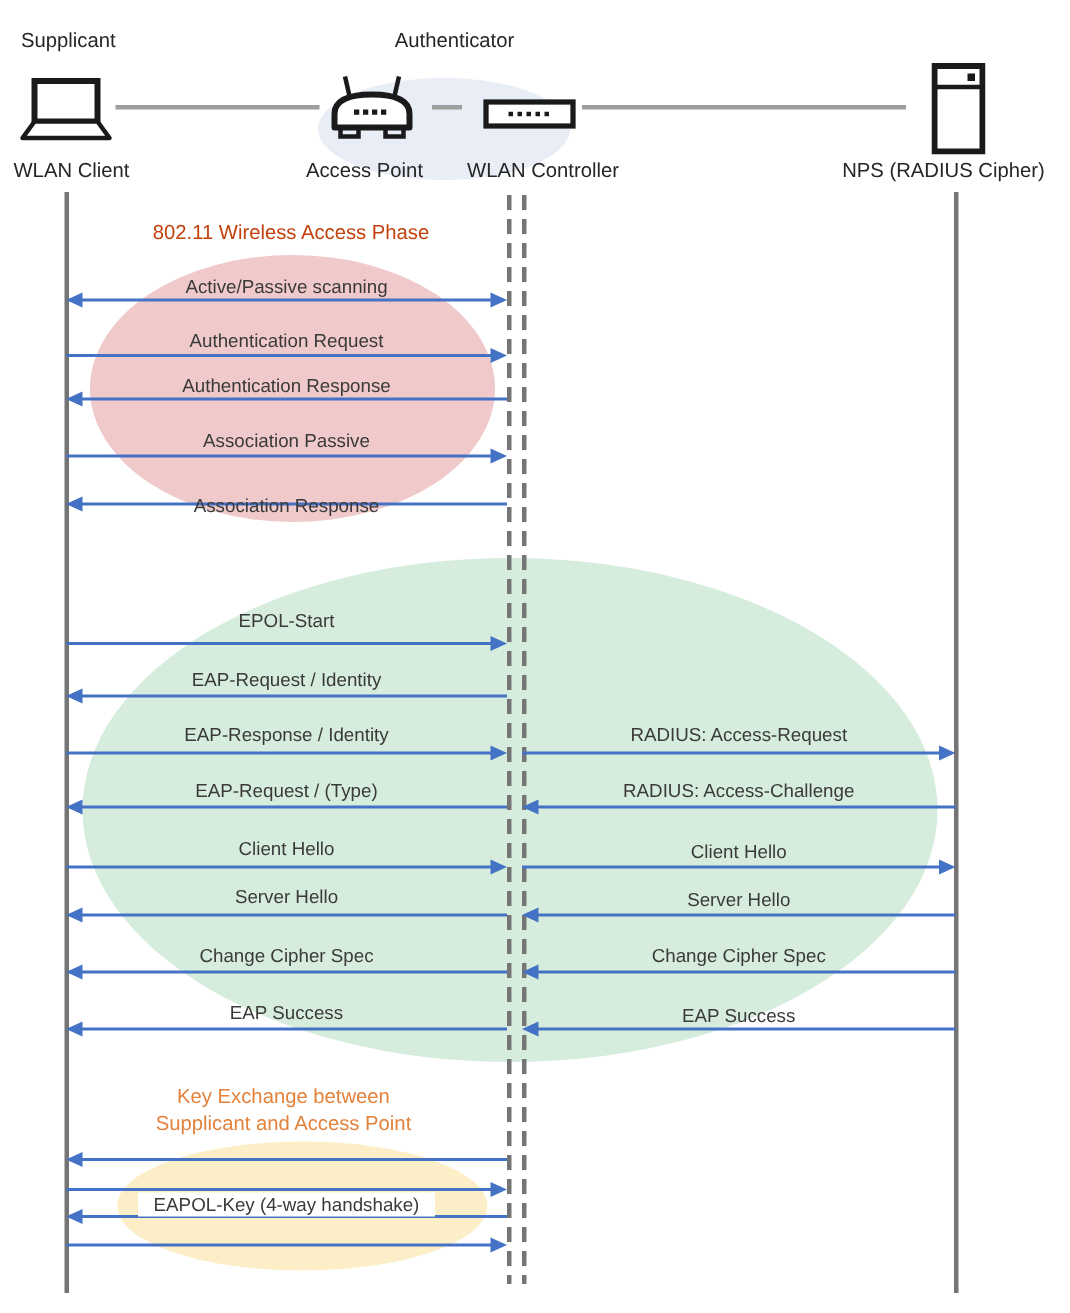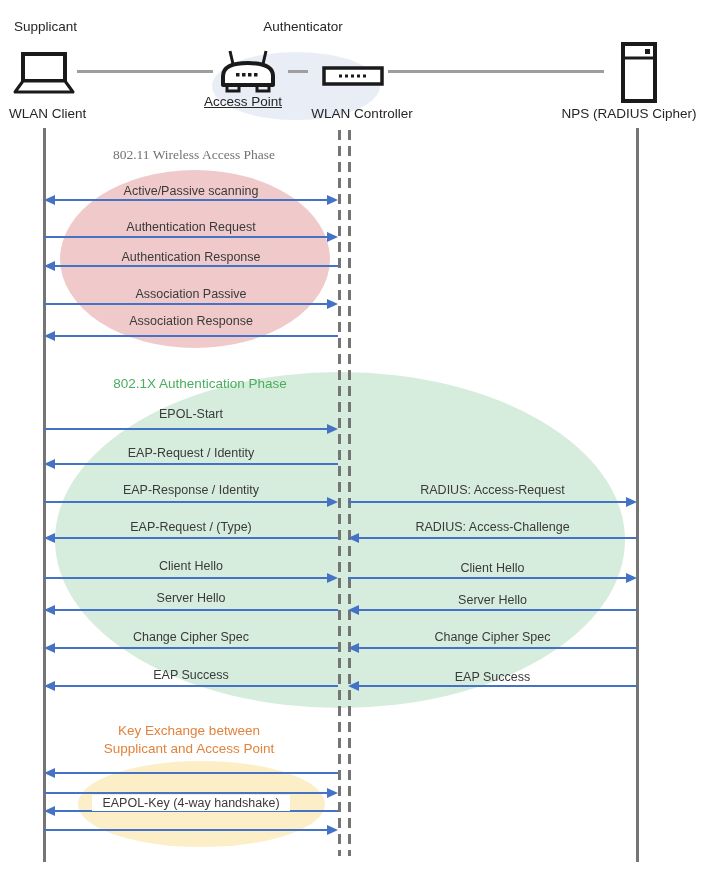--- a/index.html
+++ b/index.html
@@ -21,21 +21,21 @@
   .el-green{background:#D6EDDD;}
   .el-yellow{background:#FCEEC6;}
   
   .lifeline{width:3px;background:#757575;z-index:1;}
   .dashline{
     width:3px;z-index:1;
     background:repeating-linear-gradient(to bottom,#757575 0 10px,transparent 10px 16px);
   }
   
   .phase-title{font-size:13.5px;text-align:center;z-index:3;white-space:nowrap;}
-  .ph-red{color:#737373;font-family:Liberation Serif, serif;}
+  .ph-red{color:#c2410c;}
   .ph-green{color:#4BAD5E;}
   .ph-orange{color:#E2823C;line-height:18px;white-space:normal;}
   
   .msg-label{height:18px;display:flex;justify-content:center;align-items:center;z-index:3;}
   .msg-label span{font-size:12.5px;color:#3A3A3A;white-space:nowrap;}
   .msg-label.boxed span{background:#fff;padding:1px 10px;}
   .seg-l{left:44px;width:294px;}
   .seg-r{left:348px;width:289px;}
   .arrow{height:10px;z-index:2;}
   .arrow .line{position:absolute;top:4px;left:0;right:0;height:2px;background:#4472C4;}
@@ -89,35 +89,34 @@
     </g>
   </svg>
 
   <svg class="abs" style="left:621px;top:42px;" width="36" height="61" viewBox="0 0 36 61">
     <rect x="2" y="2" width="32" height="57" fill="#fff" stroke="#1a1a1a" stroke-width="4"></rect>
     <line x1="3" y1="16" x2="33" y2="16" stroke="#1a1a1a" stroke-width="3"></line>
     <rect x="24" y="7" width="5" height="5" fill="#1a1a1a"></rect>
   </svg>
 
   <div class="abs devlabel" style="left:9px;top:106px;">WLAN Client</div>
-  <div class="abs devlabel center" style="left:183px;top:94px;width:120px;text-decoration:underline;">Access Point</div>
+  <div class="abs devlabel center" style="left:183px;top:106px;width:120px;">Access Point</div>
   <div class="abs devlabel center" style="left:292px;top:106px;width:140px;">WLAN Controller</div>
   <div class="abs devlabel center" style="left:545px;top:106px;width:168px;">NPS (RADIUS Cipher)</div>
 
   <div class="abs ellipse el-pink" style="left:60px;top:170px;width:270px;height:178px;"></div>
   <div class="abs ellipse el-green" style="left:55px;top:372px;width:570px;height:336px;"></div>
   <div class="abs ellipse el-yellow" style="left:78px;top:761px;width:247px;height:86px;"></div>
 
   <div class="abs lifeline" style="left:43px;top:128px;height:734px;"></div>
   <div class="abs dashline" style="left:338px;top:130px;height:726px;"></div>
   <div class="abs dashline" style="left:348px;top:130px;height:726px;"></div>
   <div class="abs lifeline" style="left:636px;top:128px;height:734px;"></div>
 
   <div class="abs phase-title ph-red" style="left:44px;top:147px;width:300px;">802.11 Wireless Access Phase</div>
-  <div class="abs phase-title ph-green" style="left:50px;top:376px;width:300px;">802.1X Authentication Phase</div>
   <div class="abs phase-title ph-orange" style="left:64px;top:722px;width:250px;">
     <div>Key Exchange between</div>
     <div>Supplicant and Access Point</div>
   </div>
 
   <div class="abs msg-label seg-l" style="top:182px;">
       <span>Active/Passive scanning</span>
     </div>
   <div class="abs arrow seg-l dir-both" style="top:195px;">
       <span class="head head-l"></span>
@@ -142,21 +141,21 @@
     </div>
 
   <div class="abs msg-label seg-l" style="top:285px;">
       <span>Association Passive</span>
     </div>
   <div class="abs arrow seg-l dir-right" style="top:299px;">
       <span class="line"></span>
       <span class="head head-r"></span>
     </div>
 
-  <div class="abs msg-label seg-l" style="top:312px;">
+  <div class="abs msg-label seg-l" style="top:328px;">
       <span>Association Response</span>
     </div>
   <div class="abs arrow seg-l dir-left" style="top:331px;">
       <span class="head head-l"></span>
       <span class="line"></span>
     </div>
 
   <div class="abs msg-label seg-l" style="top:405px;">
       <span>EPOL-Start</span>
     </div>

